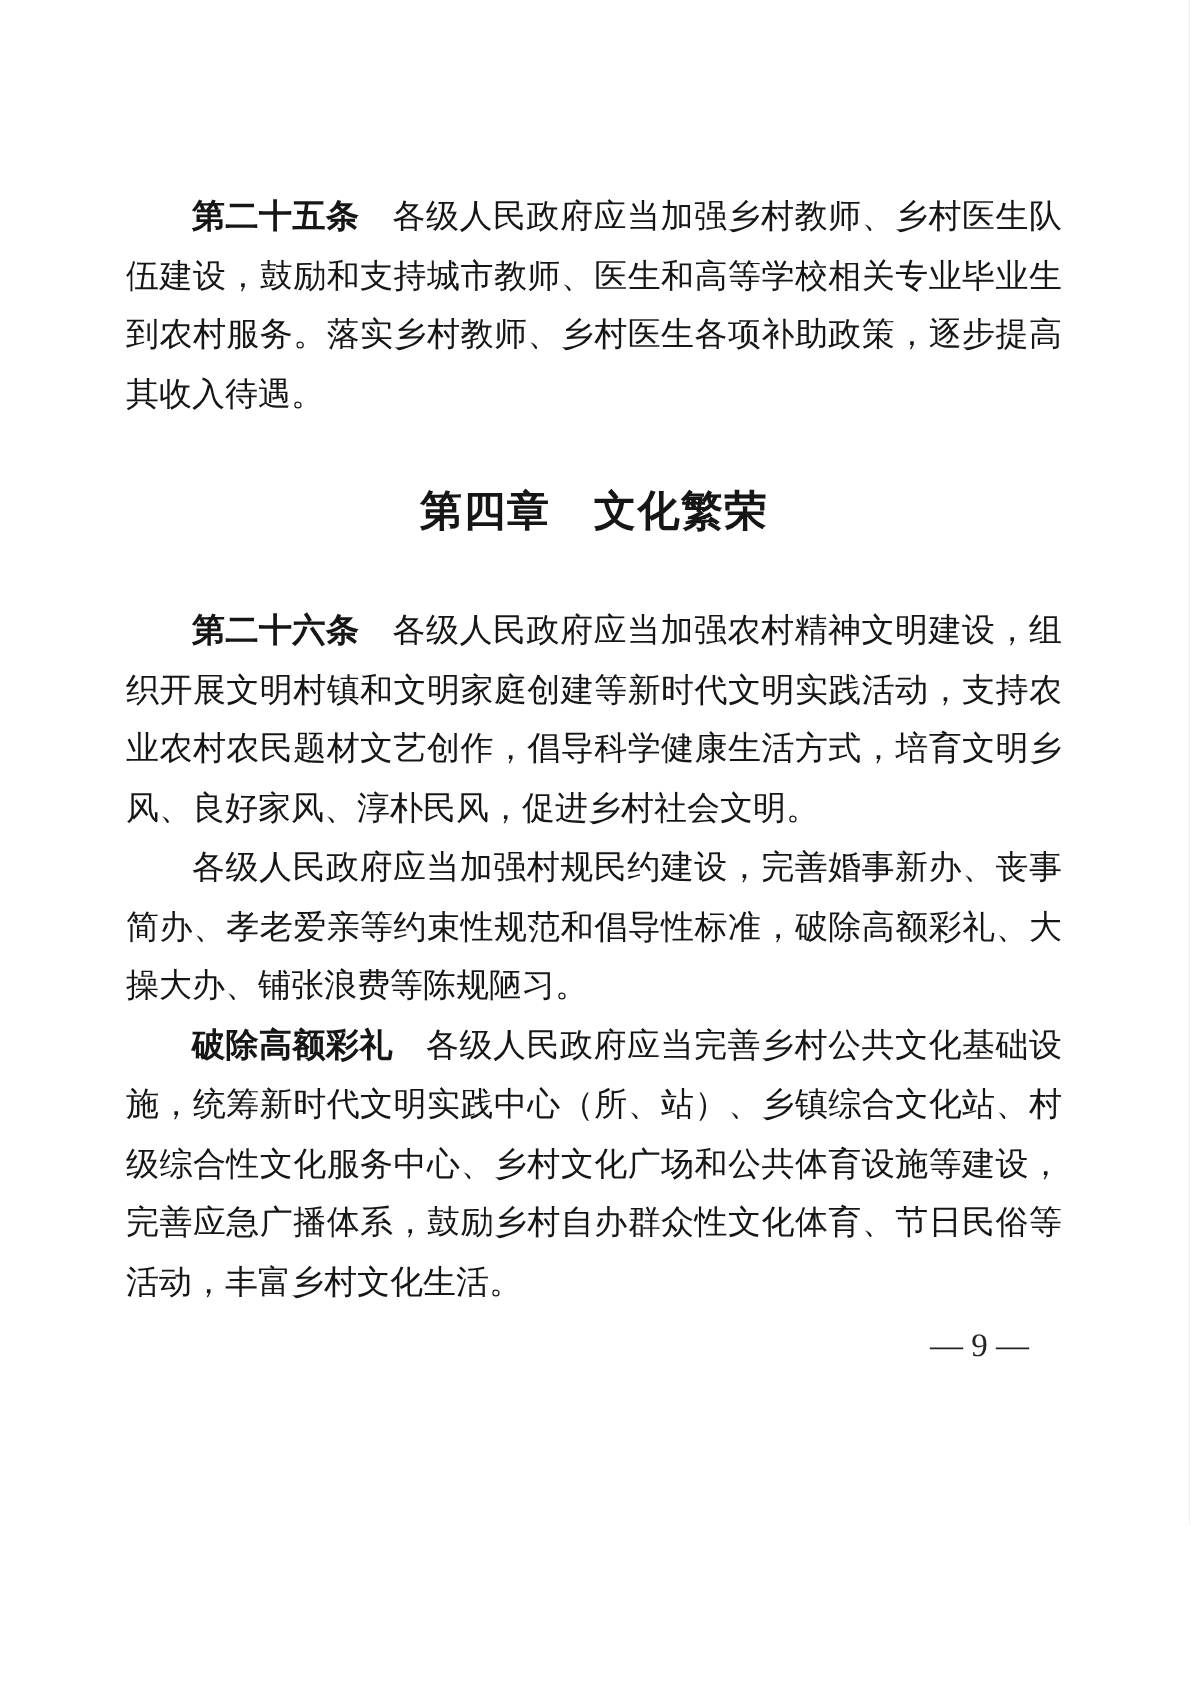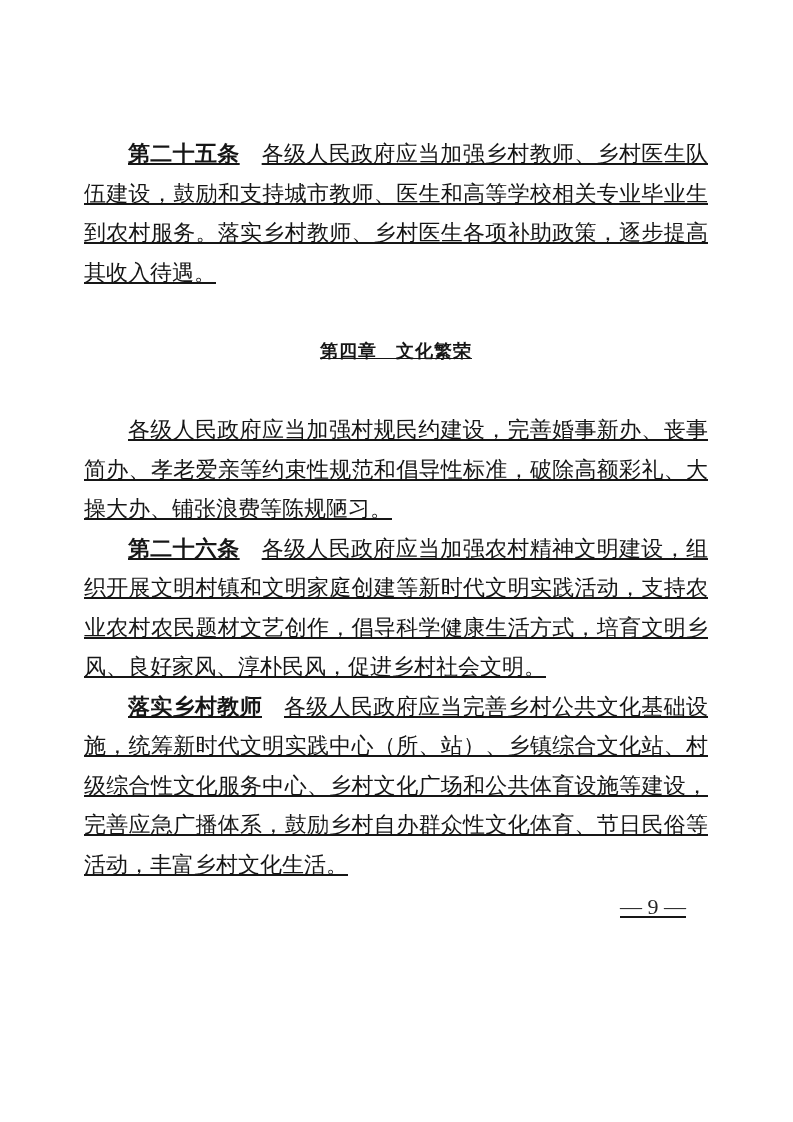--- a/index.html
+++ b/index.html
@@ -10,39 +10,38 @@
     height: 1122px;
     margin: 0 auto;
     background: #ffffff;
     color: #161616;
     font-family: "Liberation Serif", serif;
     overflow: hidden;
   }
   .text-col {
     position: absolute;
     left: 84px;
-    top: 134px;
+    top: 124px;
     width: 624px;
-    text-decoration: underline;
   }
   .para {
     font-size: 22px;
     line-height: 39.5px;
     text-align: justify;
     text-justify: inter-character;
     text-indent: 2em;
   }
   .art-title {
     font-weight: bold;
     margin-right: 1em;
   }
   .chapter-heading {
     font-family: "Liberation Sans", sans-serif;
     font-weight: bold;
-    font-size: 18px;
+    font-size: 28px;
     line-height: 42px;
     letter-spacing: 1px;
     text-align: center;
     text-indent: 0;
     margin: 38px 0 38px 0;
   }
   .page-num-row {
     margin-top: 8px;
     font-size: 22px;
     line-height: 30px;
@@ -54,23 +53,23 @@
 </head>
 <body>
 
 <div class="page">
   <div class="text-col">
 
     <p class="para"><span class="art-title">第二十五条</span><span>各级人民政府应当加强乡村教师、乡村医生队伍建设，鼓励和支持城市教师、医生和高等学校相关专业毕业生到农村服务。落实乡村教师、乡村医生各项补助政策，逐步提高其收入待遇。</span></p>
 
     <h2 class="chapter-heading">第四章　文化繁荣</h2>
 
+    <p class="para"><span class="art-title">第二十六条</span><span>各级人民政府应当加强农村精神文明建设，组织开展文明村镇和文明家庭创建等新时代文明实践活动，支持农业农村农民题材文艺创作，倡导科学健康生活方式，培育文明乡风、良好家风、淳朴民风，促进乡村社会文明。</span></p>
+
     <p class="para">各级人民政府应当加强村规民约建设，完善婚事新办、丧事简办、孝老爱亲等约束性规范和倡导性标准，破除高额彩礼、大操大办、铺张浪费等陈规陋习。</p>
 
-    <p class="para"><span class="art-title">第二十六条</span><span>各级人民政府应当加强农村精神文明建设，组织开展文明村镇和文明家庭创建等新时代文明实践活动，支持农业农村农民题材文艺创作，倡导科学健康生活方式，培育文明乡风、良好家风、淳朴民风，促进乡村社会文明。</span></p>
-
-    <p class="para"><span class="art-title">落实乡村教师</span><span>各级人民政府应当完善乡村公共文化基础设施，统筹新时代文明实践中心（所、站）、乡镇综合文化站、村级综合性文化服务中心、乡村文化广场和公共体育设施等建设，完善应急广播体系，鼓励乡村自办群众性文化体育、节日民俗等活动，丰富乡村文化生活。</span></p>
+    <p class="para"><span class="art-title">破除高额彩礼</span><span>各级人民政府应当完善乡村公共文化基础设施，统筹新时代文明实践中心（所、站）、乡镇综合文化站、村级综合性文化服务中心、乡村文化广场和公共体育设施等建设，完善应急广播体系，鼓励乡村自办群众性文化体育、节日民俗等活动，丰富乡村文化生活。</span></p>
 
 
     <div class="page-num-row">— 9 —</div>
 
   </div>
 </div>
 
 </body></html>

